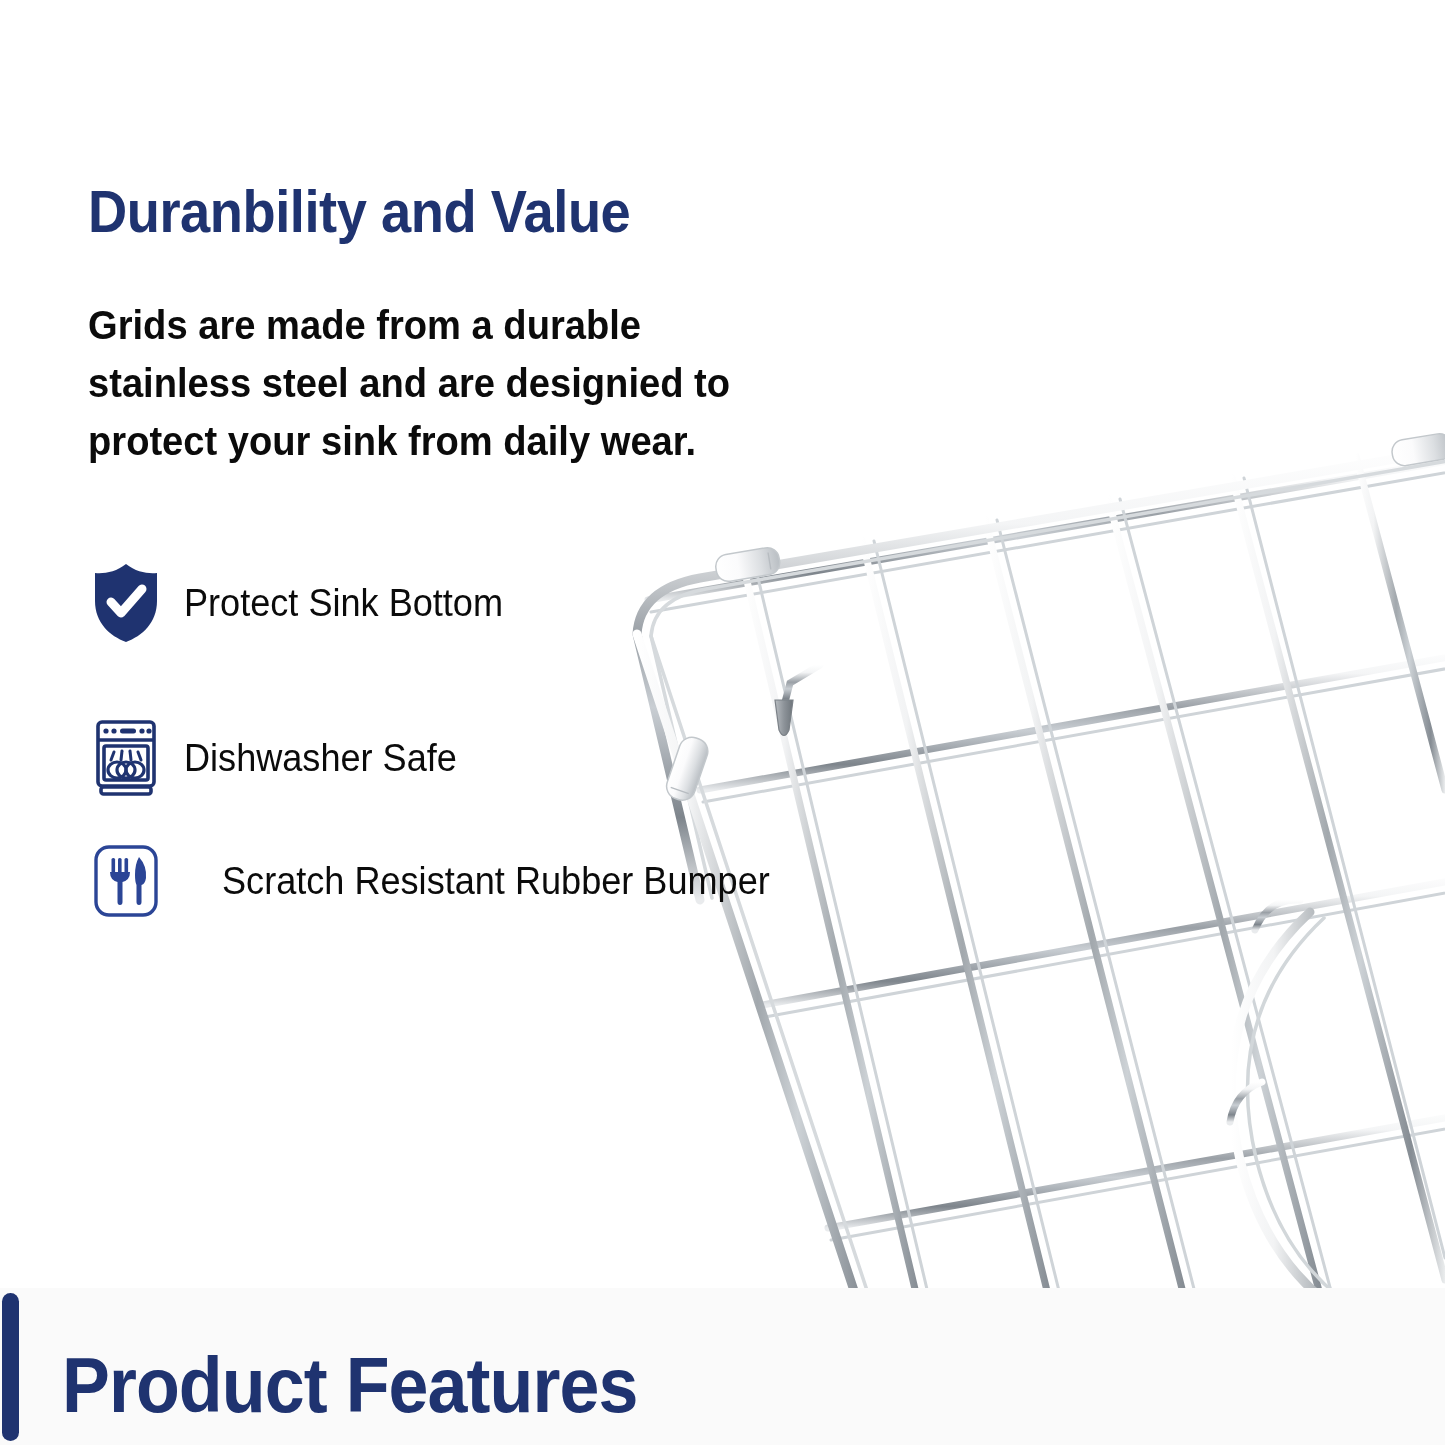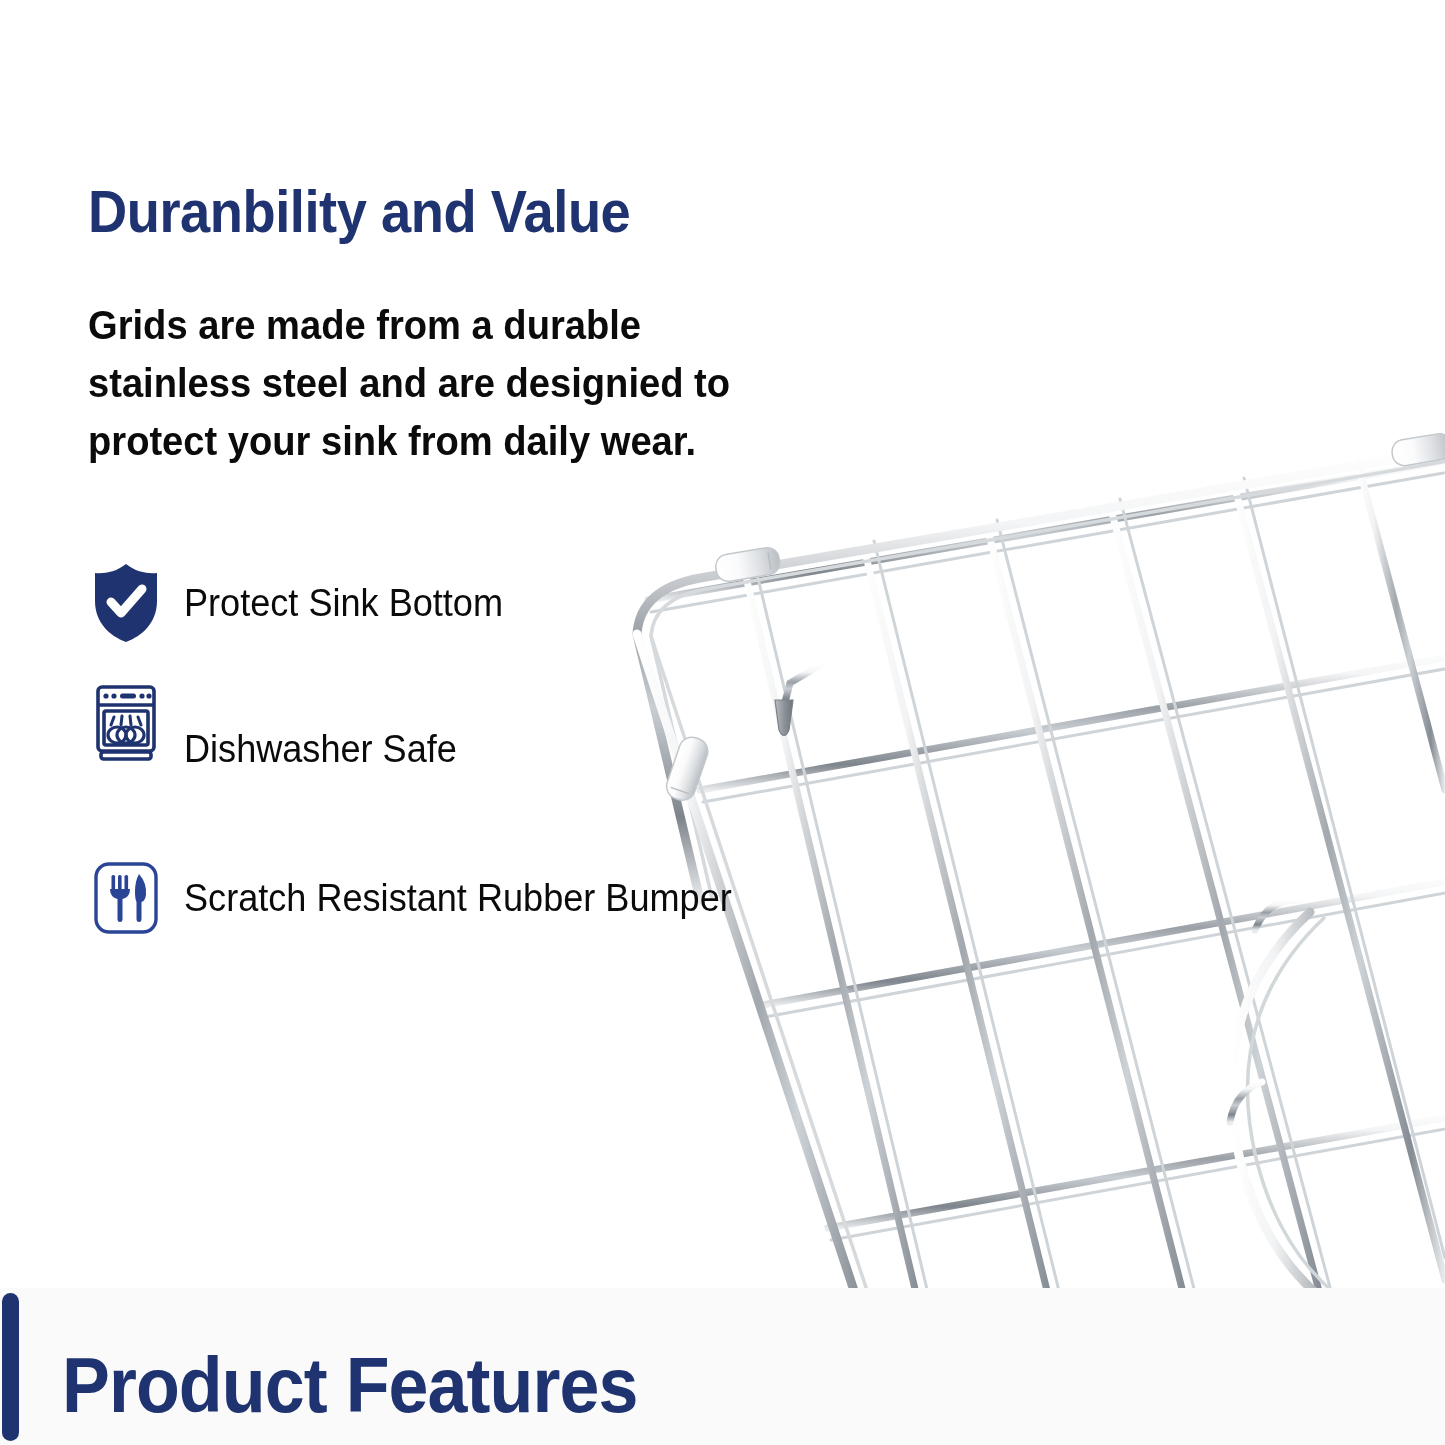--- a/index.html
+++ b/index.html
@@ -55,22 +55,22 @@
 
   
   .feature-row {
     position:absolute;
     left:88px;
     display:flex;
     align-items:center;
     height:96px;
   }
   #feature-row-0 { top:555px;justify-content:center; }
-  #feature-row-1 { top:672px;align-items:flex-end; }
-  #feature-row-2 { top:850px; }
+  #feature-row-1 { top:710px; }
+  #feature-row-2 { top:833px;gap:38px; }
 
   .feature-icon {
     width:76px; height:90px;
     display:flex; align-items:center; justify-content:center;
     flex:0 0 76px;
   }
   .feature-label {
     margin-left:20px;
     font-size:38px;
     font-weight:400;

